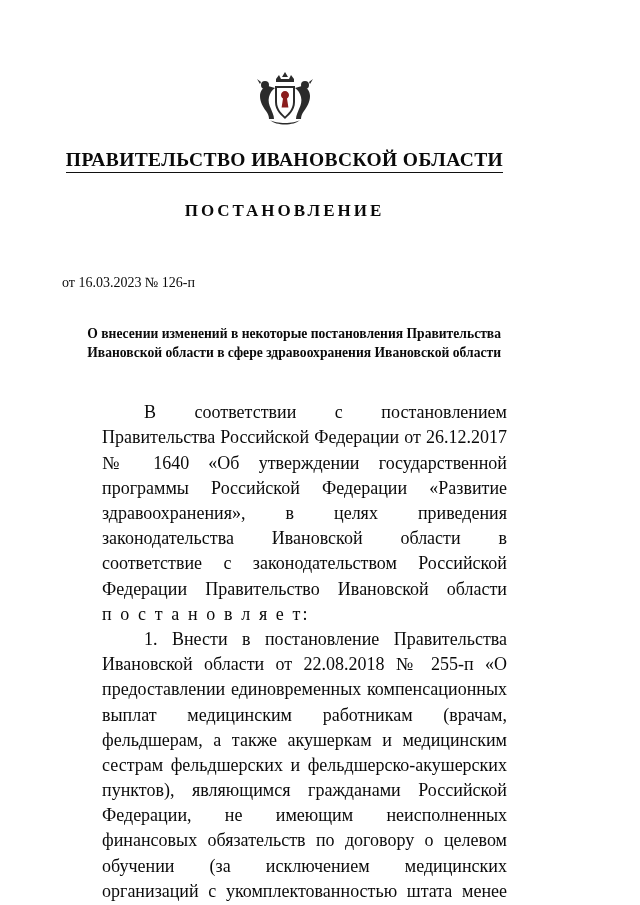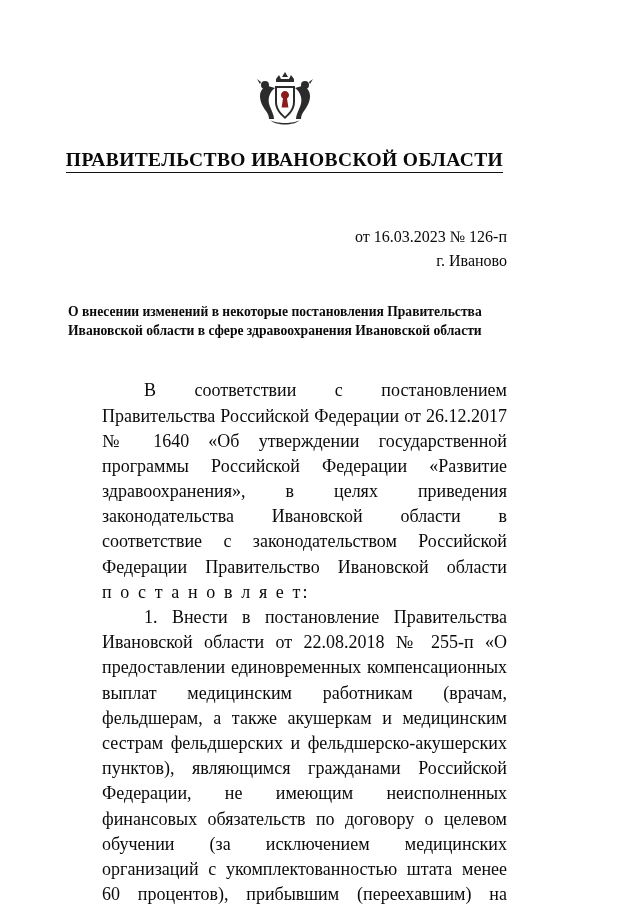--- a/index.html
+++ b/index.html
@@ -49,30 +49,30 @@
     text-align: center;
   }
   .doc-subtitle {
     text-align: center;
     font-size: 17px;
     font-weight: bold;
     letter-spacing: 3px;
     margin-top: 28px;
   }
   .meta {
-    text-align: right;
-    font-size: 16px;
+    text-align: left;
+    font-size: 14px;
     margin-top: 52px;
     line-height: 1.45;
   }
   .meta div {
     margin: 0;
   }
   .subject {
-    text-align: left;
+    text-align: right;
     font-size: 13.6px;
     font-weight: bold;
     margin-top: 30px;
     line-height: 1.42;
     padding: 0 6px;
   }
   .body-text {
     margin-top: 38px;
     font-size: 18px;
     line-height: 1.40;
@@ -120,24 +120,24 @@
 
         <path d="M16 50 c6 4 24 4 30 0 c-6 6 -24 6 -30 0 z"></path>
       </g>
     </svg>
   </div>
 
   <div class="title-row">
     <div class="doc-title">ПРАВИТЕЛЬСТВО ИВАНОВСКОЙ ОБЛАСТИ</div>
   </div>
 
+  <div class="doc-subtitle">ПОСТАНОВЛЕНИЕ</div>
 
   <div class="meta">
     <div>от 16.03.2023 № 126-п</div>
-    <div>г. Иваново</div>
   </div>
 
   <div class="subject">О внесении изменений в некоторые постановления Правительства Ивановской области в сфере здравоохранения Ивановской области</div>
 
   <div class="body-text">
     <p><span>В соответствии с постановлением Правительства Российской Федерации от 26.12.2017 № 1640 «Об утверждении государственной программы Российской Федерации «Развитие здравоохранения», в целях приведения законодательства Ивановской области в соответствие с законодательством Российской Федерации Правительство Ивановской области </span><span class="spaced nowrap">п о с т а н о в л я е т:</span></p>
     <p>1. Внести в постановление Правительства Ивановской области от 22.08.2018 № 255-п «О предоставлении единовременных компенсационных выплат медицинским работникам (врачам, фельдшерам, а также акушеркам и медицинским сестрам фельдшерских и фельдшерско-акушерских пунктов), являющимся гражданами Российской Федерации, не имеющим неисполненных финансовых обязательств по договору о целевом обучении (за исключением медицинских организаций с укомплектованностью штата менее 60 процентов), прибывшим (переехавшим) на работу в сельские населенные пункты, либо рабочие поселки, либо поселки городского типа, либо города с населением до 50 тыс. человек и заключающим трудовой договор с медицинской организацией, подведомственной Департаменту здравоохранения Ивановской области» следующие изменения:</p>
     <p>0.8. В приложении к постановлению:</p>
   </div>
 

